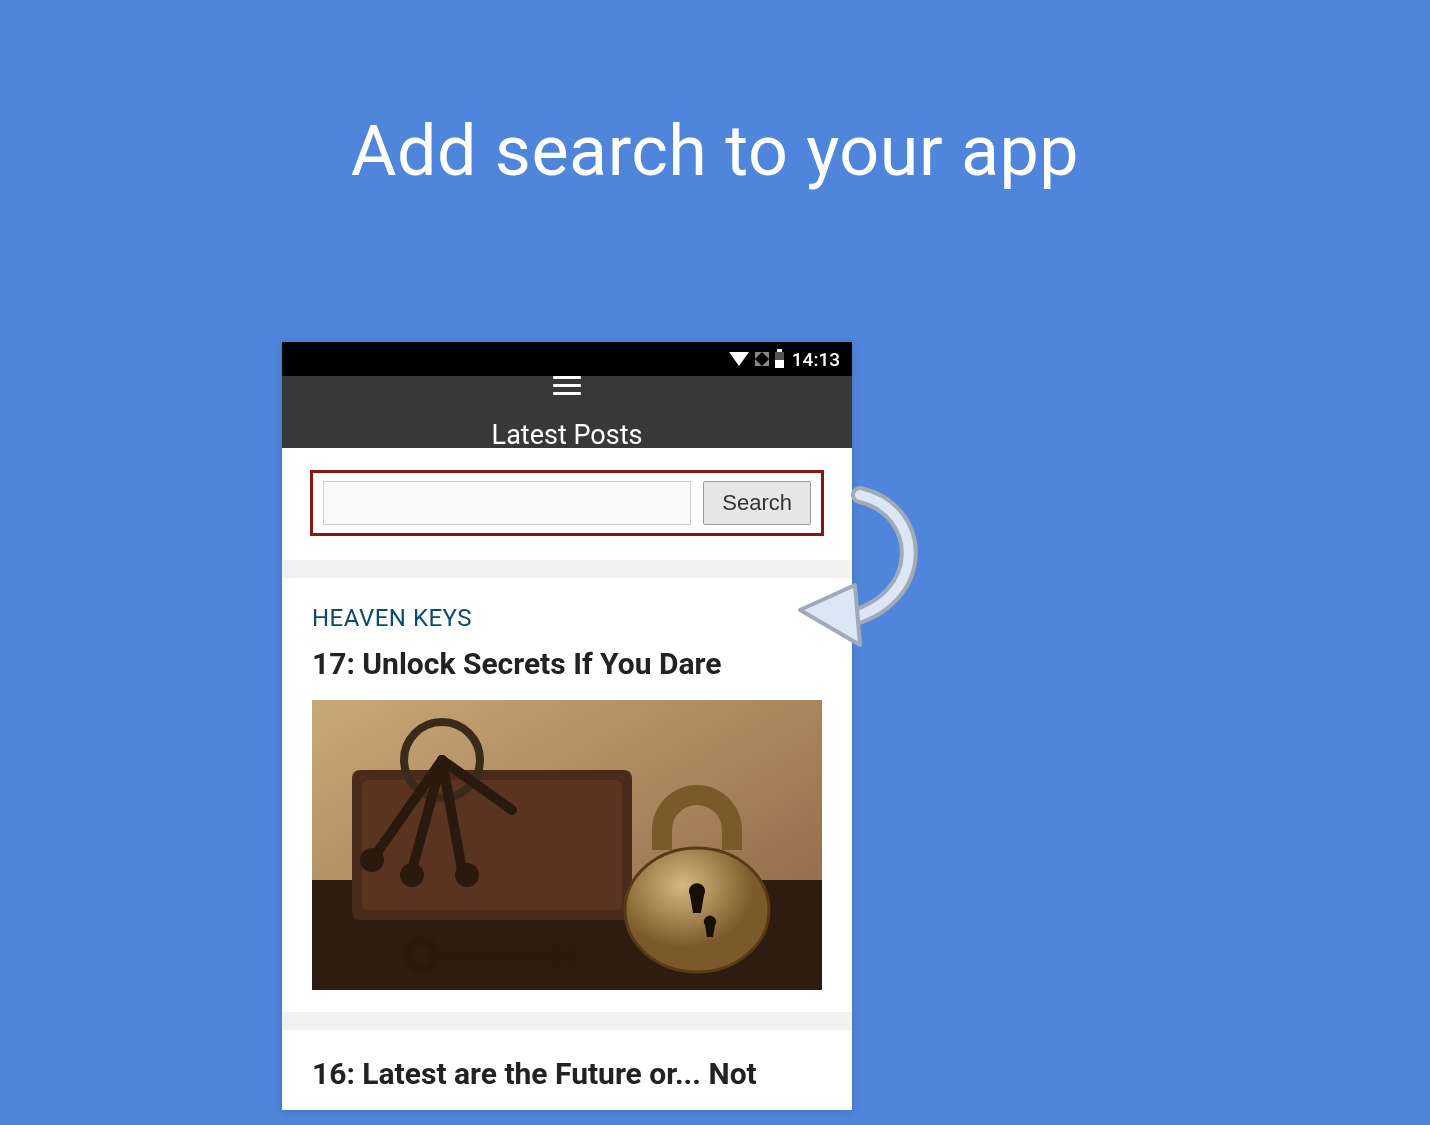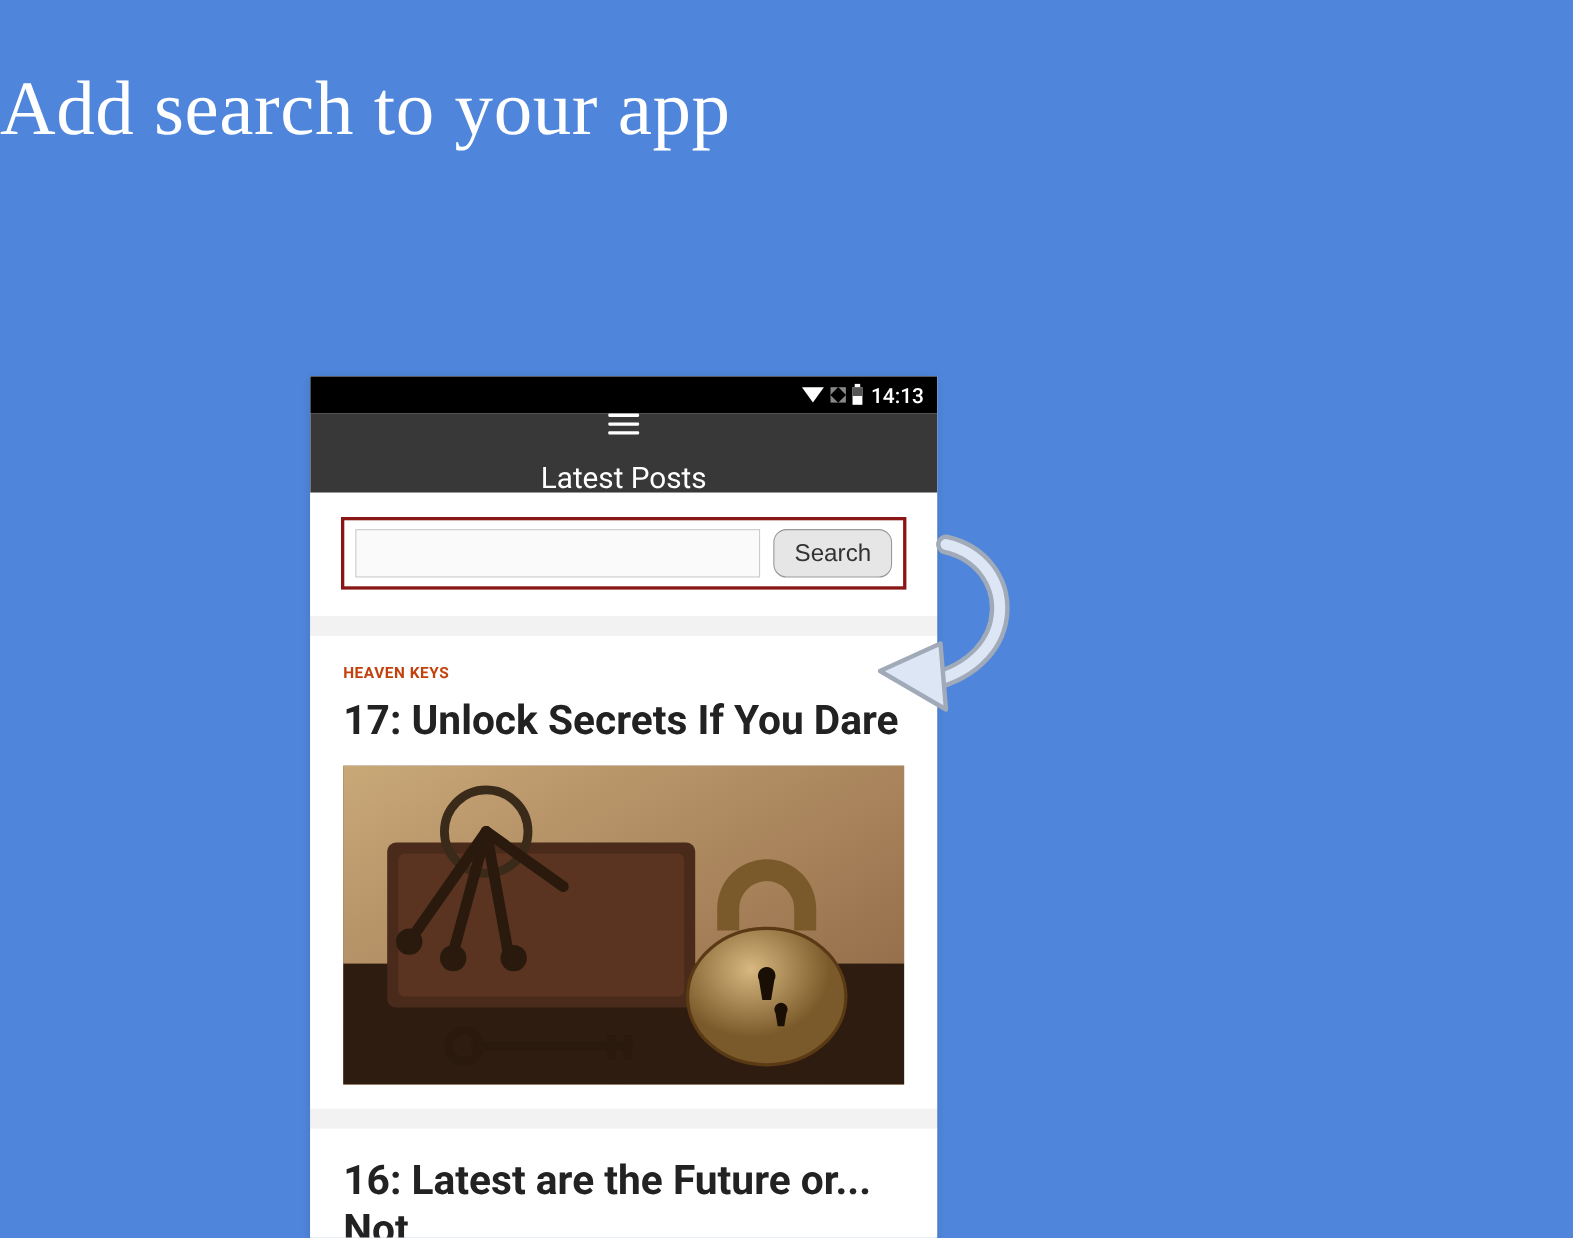--- a/index.html
+++ b/index.html
@@ -8,23 +8,23 @@
     width: 1430px;
     height: 1125px;
     font-family: -apple-system, BlinkMacSystemFont, "Segoe UI", Roboto, Arial, sans-serif;
     position: relative;
     overflow: hidden;
   }
   .page-title {
     color: #fff;
     font-size: 70px;
     font-weight: 400;
-    padding-top: 60px;
+    text-align: center;
+    padding-top: 110px;
     letter-spacing: 0.5px;
-    font-family: Liberation Serif, serif;
   }
   .phone {
     position: absolute;
     left: 282px;
     top: 342px;
     width: 570px;
     background: #fff;
     box-shadow: 0 2px 8px rgba(0,0,0,0.15);
     overflow: hidden;
   }
@@ -142,38 +142,38 @@
     font-size: 18px;
   }
   .search-button {
     height: 44px;
     padding: 0 18px;
     border: 1px solid #999;
     background: #e6e6e6;
     font-size: 22px;
     color: #333;
     cursor: pointer;
-    border-radius: 12px;
+    border-radius: 2px;
   }
   .post-card {
     background: #fff;
     padding: 26px 30px 22px 30px;
     margin-bottom: 18px;
   }
   .post-category {
-    color: #c2410c;
-    font-size: 14px;
-    font-weight: 700;
+    color: #0c4a6e;
+    font-size: 24px;
+    font-weight: 400;
     letter-spacing: 0.5px;
     text-transform: uppercase;
     margin-bottom: 14px;
   }
   .post-title {
     color: #222;
-    font-size: 37px;
+    font-size: 30px;
     font-weight: 700;
     line-height: 1.2;
     margin-bottom: 18px;
   }
   .post-image {
     width: 100%;
     height: 290px;
     background: #8a6a4a;
     position: relative;
     overflow: hidden;

